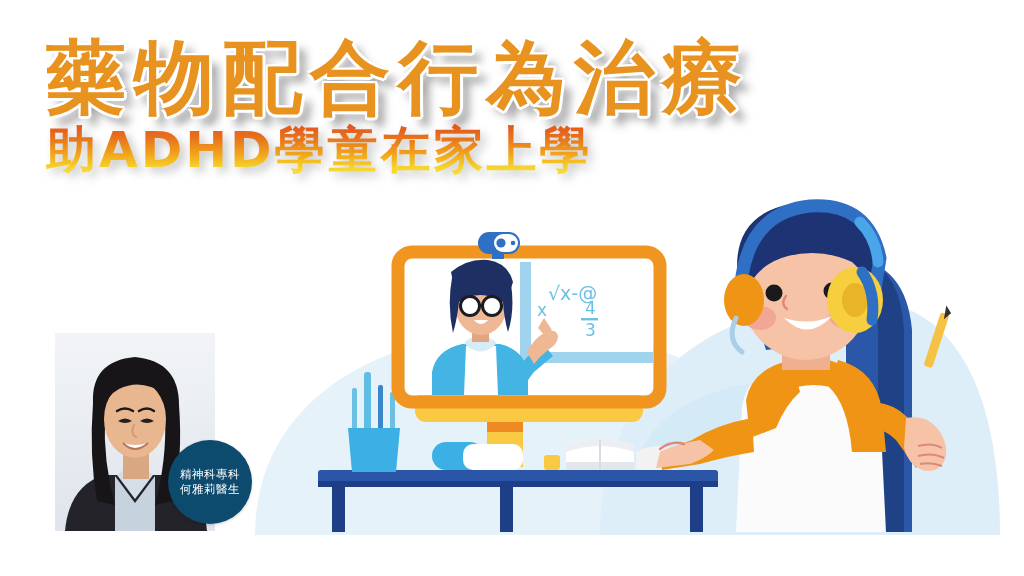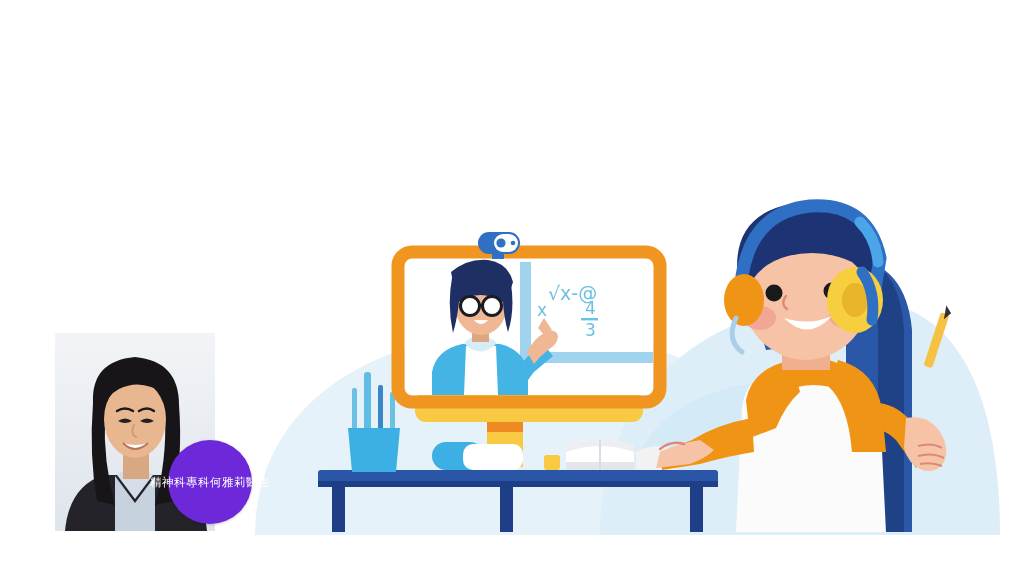--- a/index.html
+++ b/index.html
@@ -98,23 +98,24 @@
     overflow: hidden;
     background: #e9eef3;
   }
   #badge {
     position: absolute;
     left: 168px;
     top: 440px;
     width: 84px;
     height: 84px;
     border-radius: 50%;
-    background: #6d28d9;
+    background: #0c4a6e;
     color: #ffffff;
     display: flex;
+    flex-direction: column;
     align-items: center;
     justify-content: center;
     z-index: 36;
     box-shadow: 0 1px 3px rgba(0,0,0,0.18);
   }
   #badge .line {
     font-size: 11.5px;
     line-height: 15px;
     letter-spacing: 0.5px;
     font-family: "DejaVu Sans", "Liberation Sans", sans-serif;
@@ -296,20 +297,24 @@
 
       <ellipse cx="855" cy="300" rx="28" ry="33" fill="#f7cf3e"></ellipse>
       <ellipse cx="855" cy="300" rx="13" ry="17" fill="#e8b529"></ellipse>
       <path d="M862 272 Q 876 292 872 320" stroke="#2f6fc4" stroke-width="11" fill="none" stroke-linecap="round"></path>
       <ellipse cx="744" cy="300" rx="20" ry="26" fill="#ef9415"></ellipse>
 
       <path d="M736 318 Q 726 340 742 352" stroke="#a9cfe8" stroke-width="5" fill="none" stroke-linecap="round"></path>
     </g>
   </svg>
 
+  <div id="title-block">
+    <div id="main-title">藥物配合行為治療</div>
+    <div id="sub-title">助ADHD學童在家上學</div>
+  </div>
 
   <div id="doctor-card">
     <div id="doctor-photo">
       <svg viewBox="0 0 160 198" width="160" height="198" preserveAspectRatio="xMidYMid slice" xmlns="http://www.w3.org/2000/svg">
         <defs>
           <linearGradient id="bgGrad" x1="0" y1="0" x2="0" y2="1">
             <stop offset="0%" stop-color="#f2f4f7"></stop>
             <stop offset="100%" stop-color="#dfe5ec"></stop>
           </linearGradient>
         </defs>

